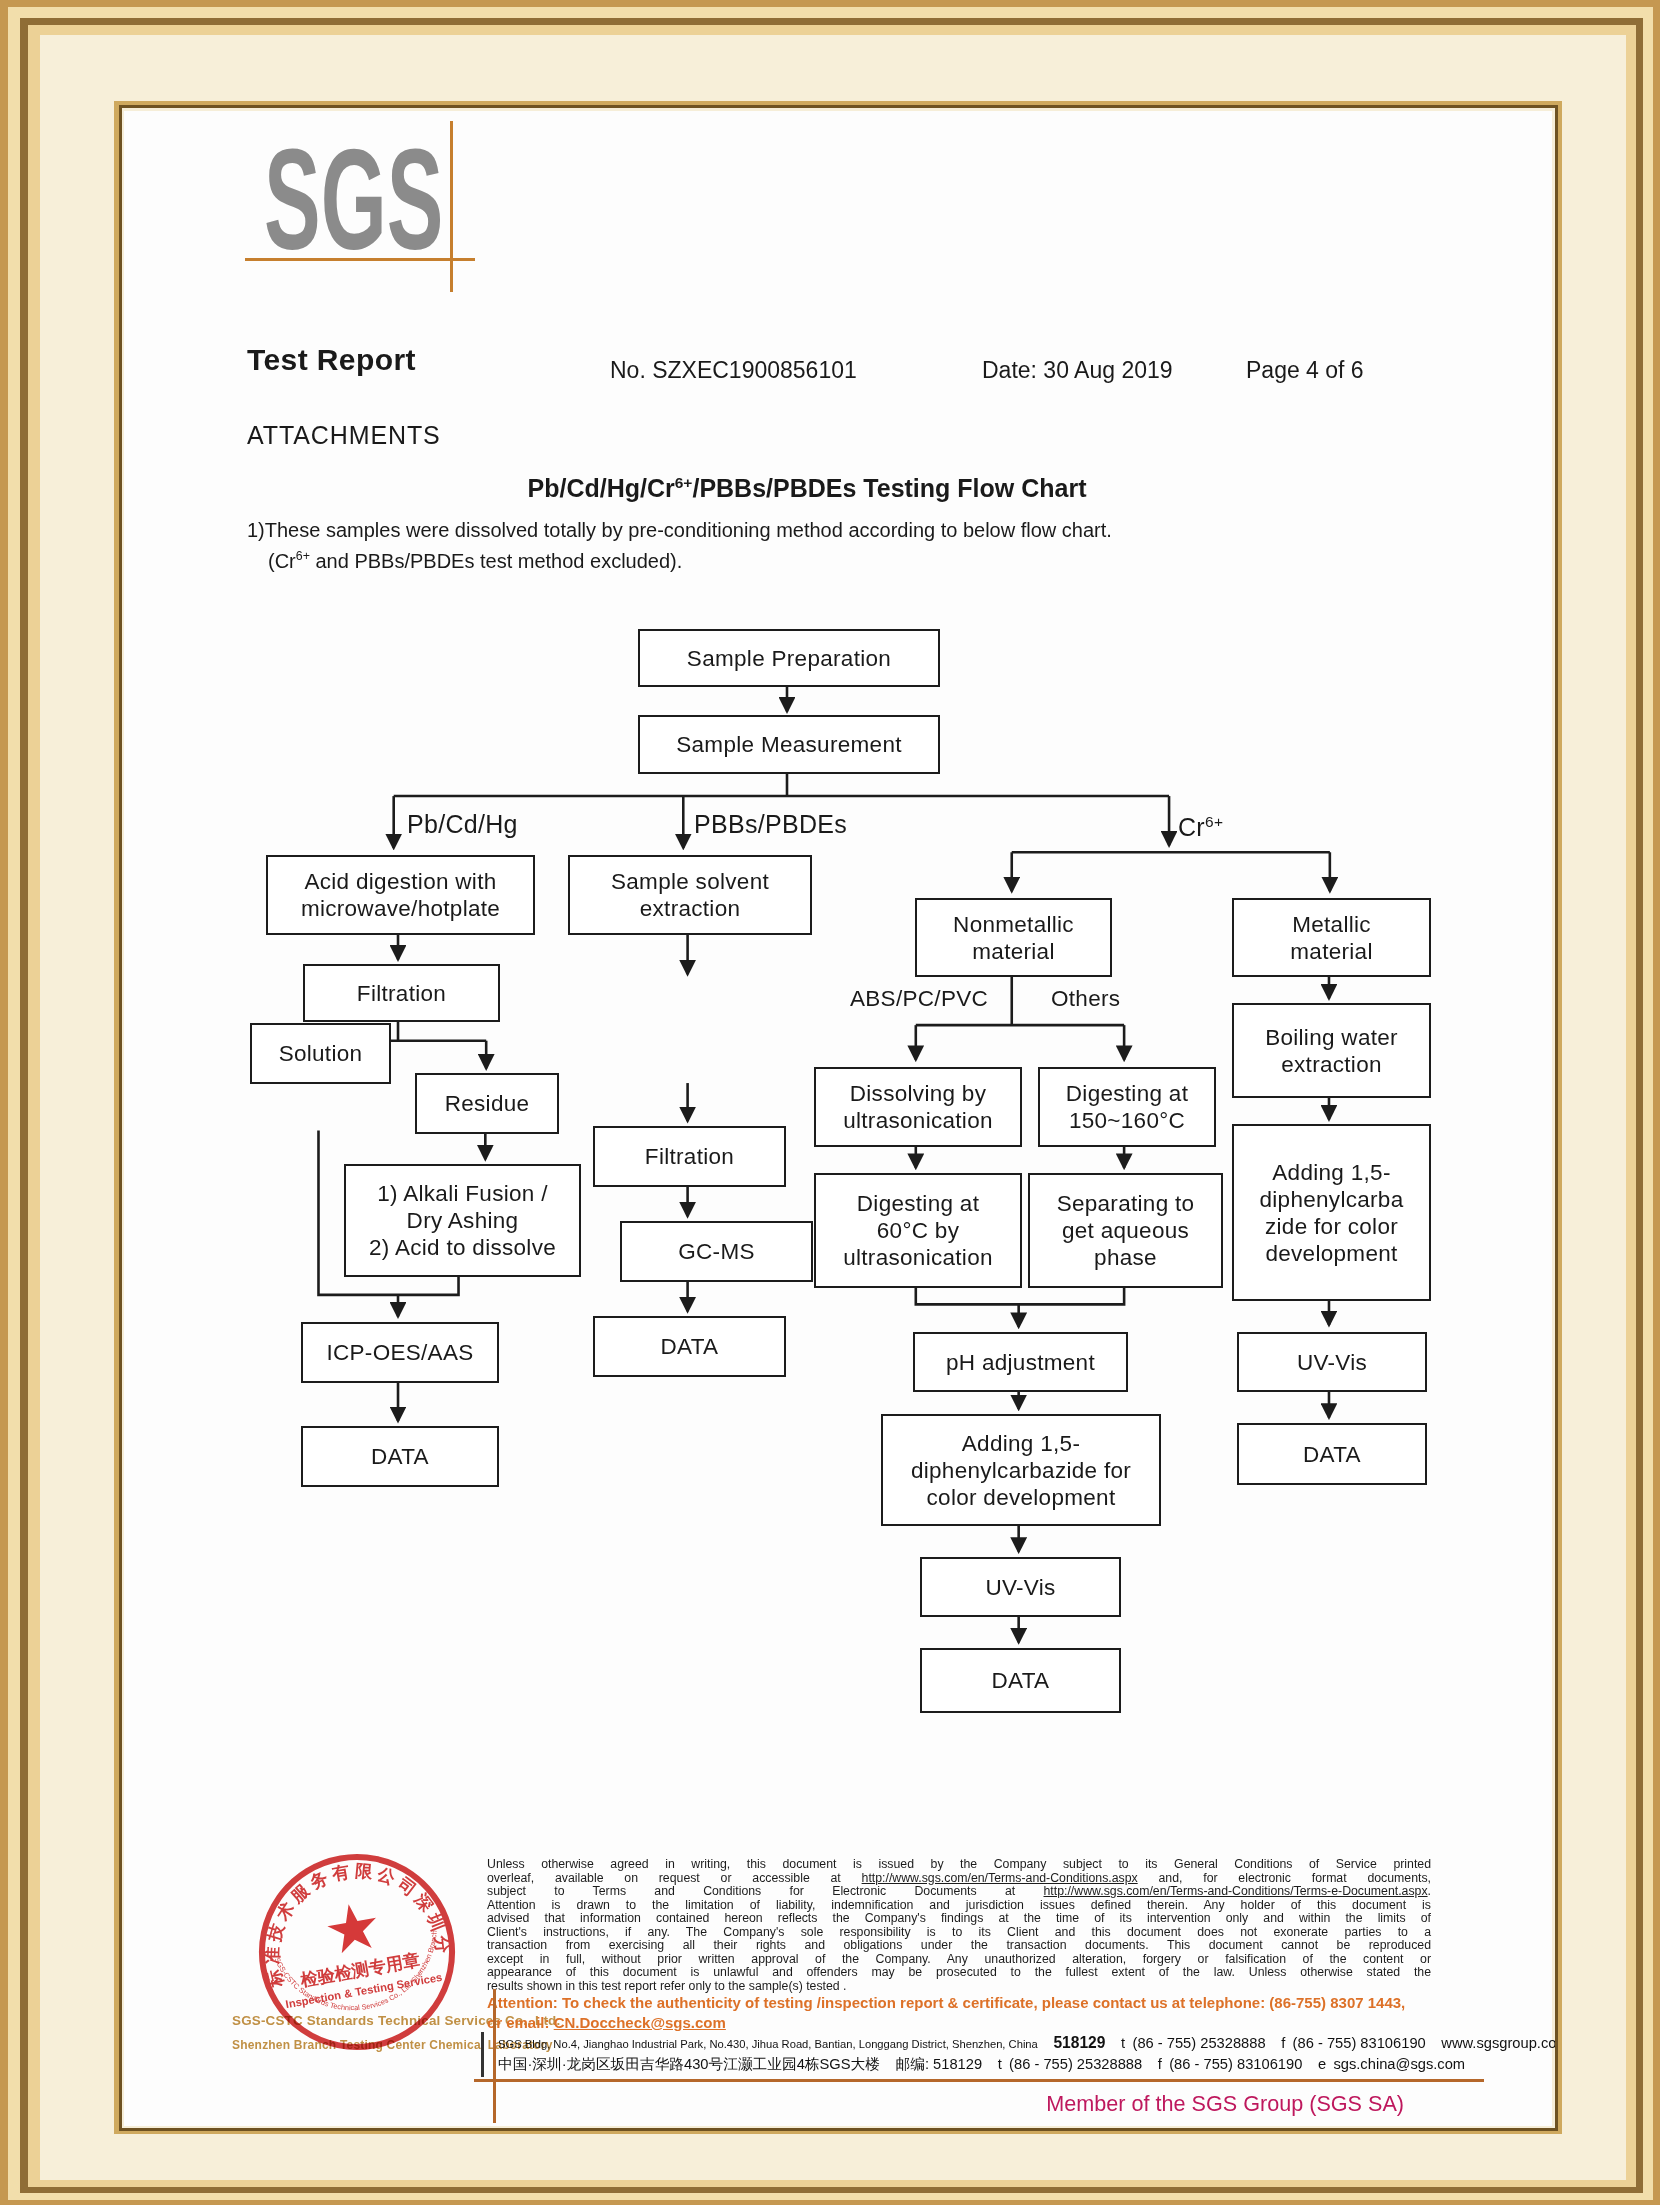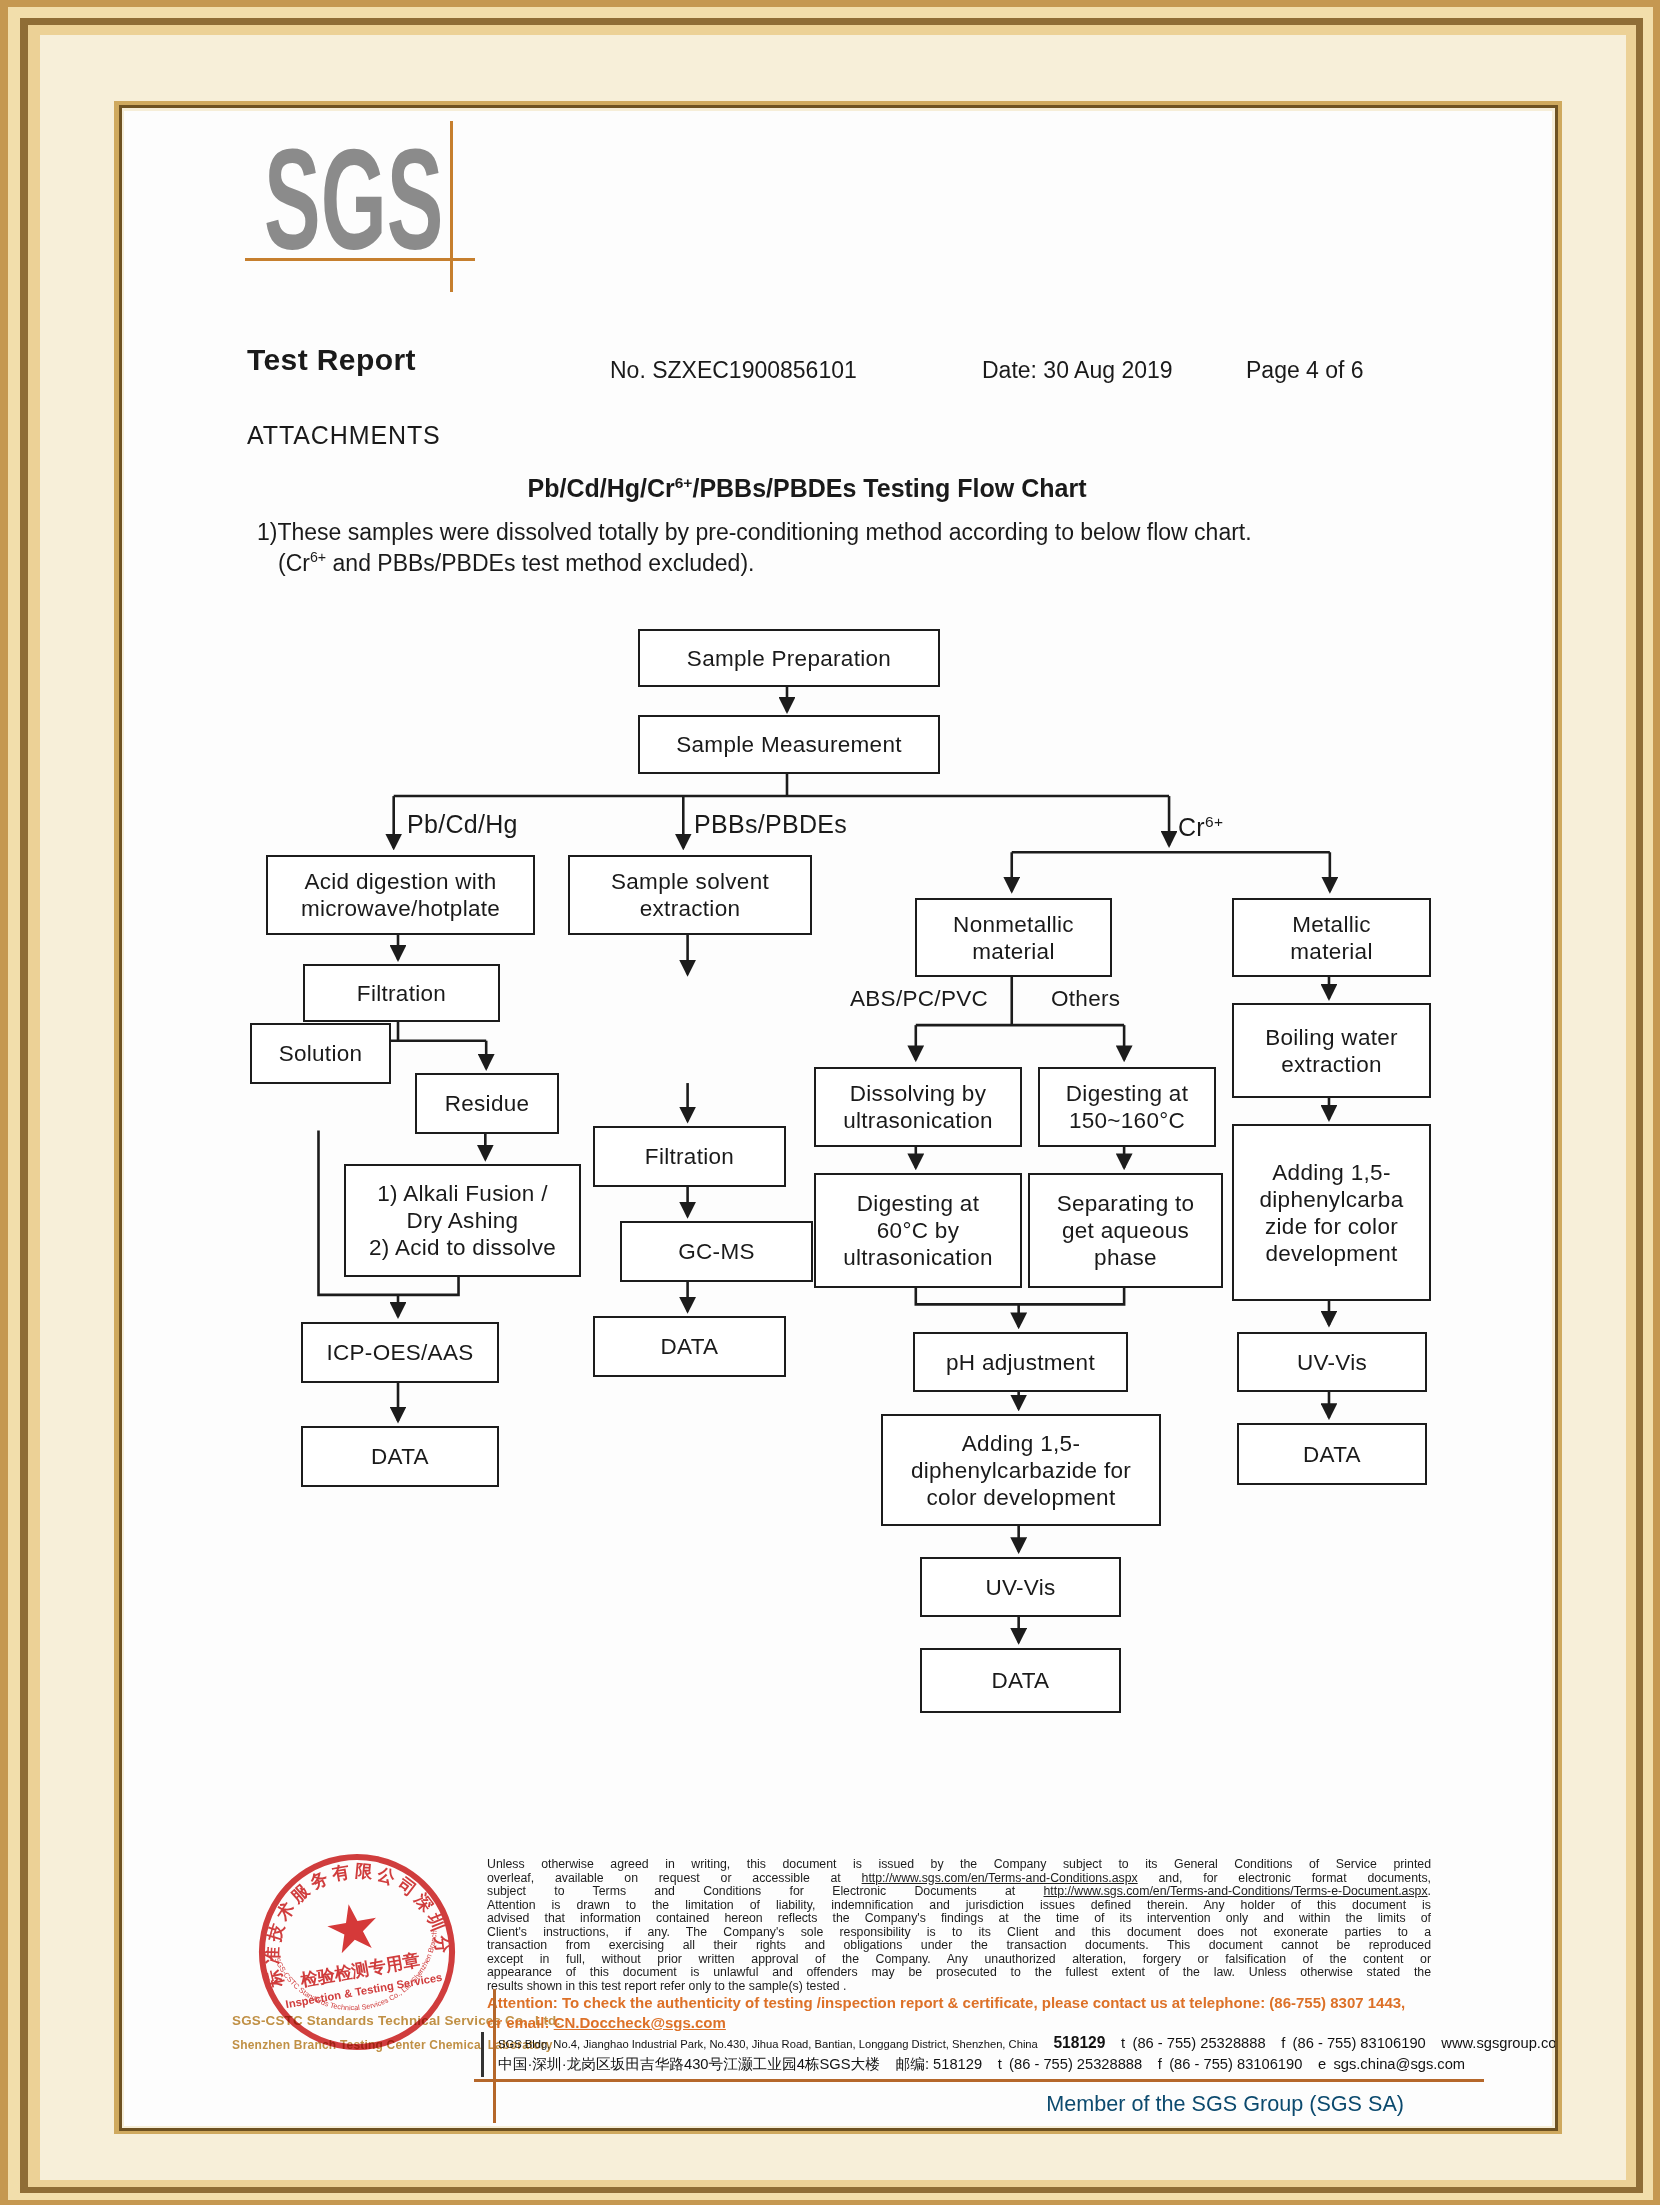--- a/index.html
+++ b/index.html
@@ -21,21 +21,21 @@
   
   .paper{
     position:absolute;left:124px;top:111px;width:1428px;height:2015px;
     background:#fdfdfd;z-index:1;color:#1a1a1a;
   }
   .abs{position:absolute;}
   .hdr-big{font-size:30px;font-weight:bold;letter-spacing:0.4px;}
   .hdr-reg{font-size:23px;margin-top:7px;}
   .section{font-size:25px;letter-spacing:0.9px;}
   .chart-title{font-size:25px;font-weight:bold;text-align:center;}
-  .note{font-size:23px;margin-left:10px;}
+  .note{font-size:20px;}
   sup{font-size:62%;vertical-align:super;line-height:0;}
   
   .box{
     position:absolute;background:#fff;border:2.6px solid #1c1c1c;
     display:flex;align-items:center;justify-content:center;text-align:center;
     font-size:22.5px;line-height:1.2;white-space:pre-line;letter-spacing:0.3px;
   }
   .branch-label{position:absolute;font-size:25px;font-weight:normal;letter-spacing:0.3px;}
   .sub-label{position:absolute;font-size:22.5px;letter-spacing:0.3px;}
   svg.wires{position:absolute;inset:0;pointer-events:none;}
@@ -43,21 +43,21 @@
   .legal{position:absolute;left:363px;top:1747px;width:944px;font-size:12.3px;line-height:13.5px;color:#1c1c1c;}
   .legal-line{text-align:justify;text-align-last:justify;}
   .legal-line.last{text-align-last:left;}
   .legal-line .u{text-decoration:underline;}
   .attn{position:absolute;left:363px;width:1046px;font-size:15px;font-weight:bold;color:#dd7128;}
   .attn .u{text-decoration:underline;}
   .addr-row{position:absolute;left:374px;display:flex;align-items:baseline;gap:15.6px;white-space:nowrap;color:#111;}
   .addr-small{font-size:11.2px;}
   .addr-big{font-size:14.7px;}
   .addr-num{font-size:15.6px;font-weight:bold;}
-  .member{position:absolute;left:865px;top:1980px;width:415px;text-align:right;font-size:21.6px;color:#0c4a6e;}
+  .member{position:absolute;left:865px;top:1980px;width:415px;text-align:right;font-size:21.6px;color:#be185d;}
   .goldtxt{position:absolute;color:#c09045;font-weight:bold;letter-spacing:0.2px;}
   .hline-or{position:absolute;background:#b5672a;}
   .vline-or{position:absolute;background:#b5672a;}
   .vbar-dark{position:absolute;background:#333;}
   .stamp{position:absolute;left:125px;top:1733px;transform:rotate(-10deg);opacity:.93;mix-blend-mode:multiply;}
   .logo-line{position:absolute;background:#c67f2e;}
 </style>
 </head>
 <body>
 

